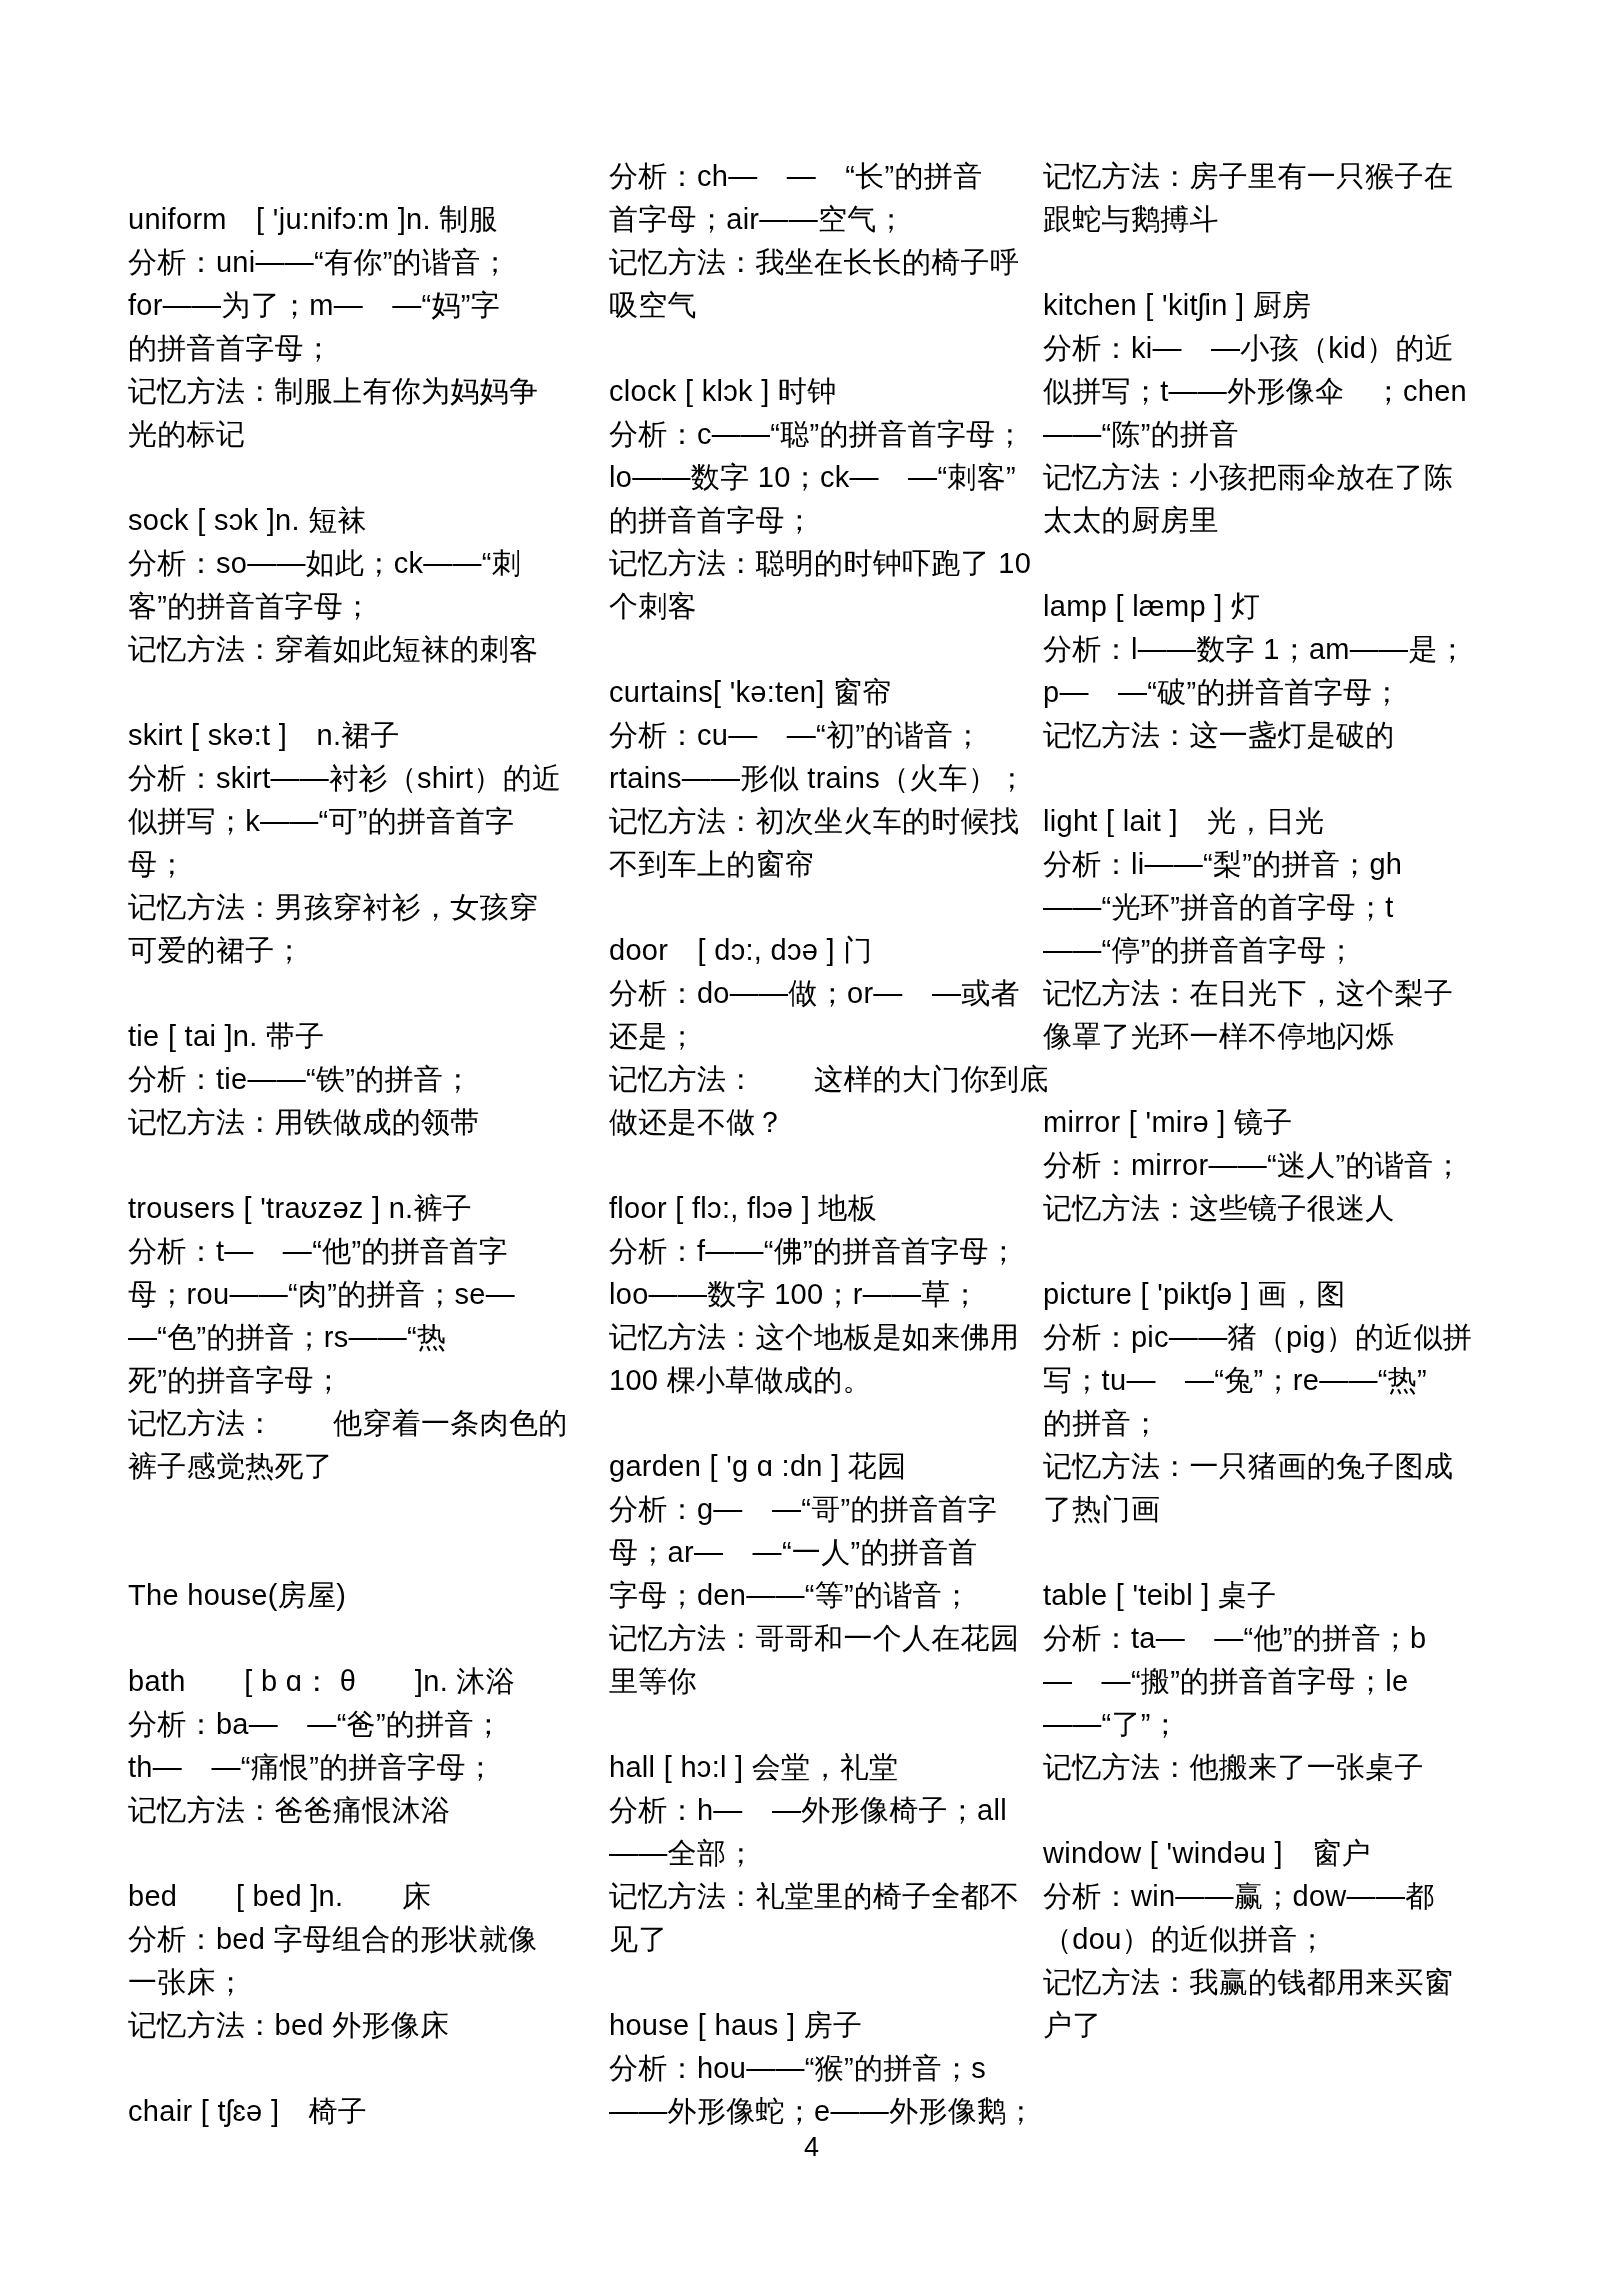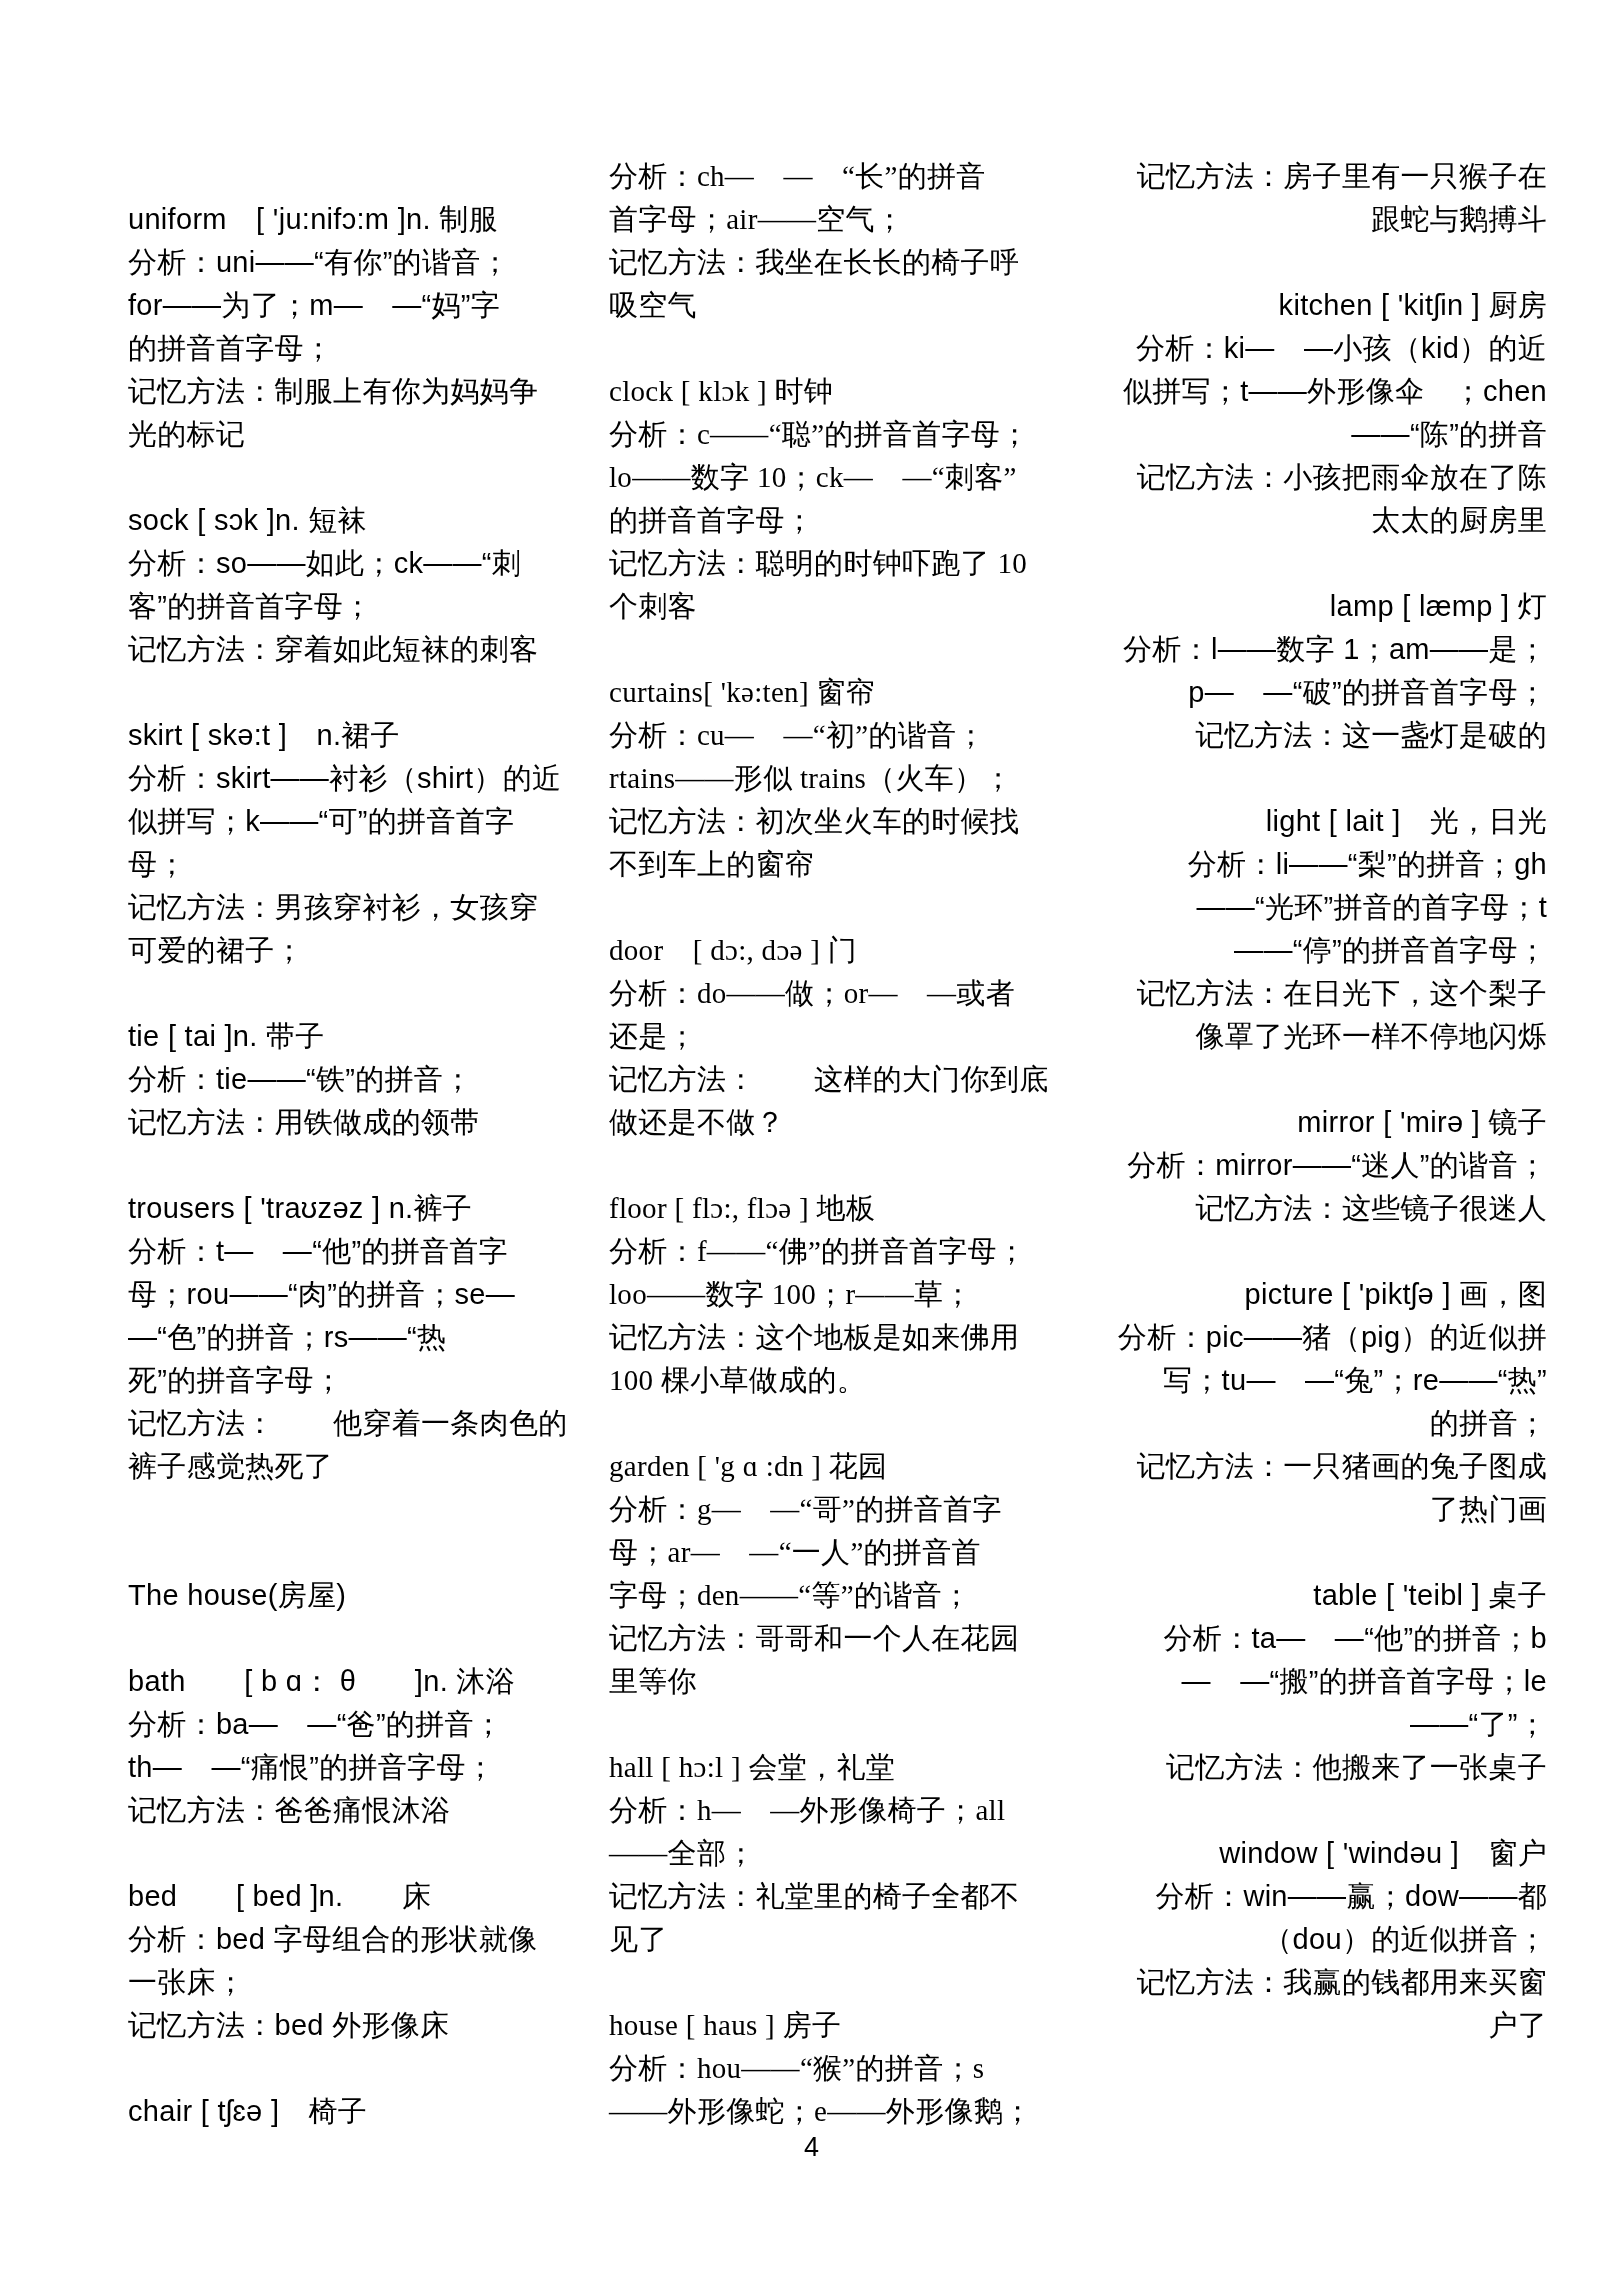--- a/index.html
+++ b/index.html
@@ -11,22 +11,22 @@
   }
   .page{position:absolute;left:0;top:0;width:1623px;height:2295px;background:#ffffff;}
   .col{
     position:absolute;top:155px;width:470px;
     font-size:29px;line-height:43px;
     letter-spacing:0.3px;
     white-space:pre;
   }
   .col .line{height:43px;white-space:pre;}
   #col-0{left:128px;}
-  #col-1{left:609px;font-family:Liberation Serif, serif;}
-  #col-2{left:1077px;text-align:right;}
+  #col-1{left:609px;}
+  #col-2{left:1043px;}
   .page-number{
     position:absolute;top:2126px;left:0;width:1623px;
     text-align:center;font-size:27px;line-height:42px;
   }
 </style>
 </head>
 <body>
 
 <div class="page">
   <div class="col" id="col-0"><div class="line"></div><div class="line">uniform　[ 'ju:nifɔ:m ]n. 制服</div><div class="line">分析：uni——“有你”的谐音；</div><div class="line">for——为了；m—　—“妈”字</div><div class="line">的拼音首字母；</div><div class="line">记忆方法：制服上有你为妈妈争</div><div class="line">光的标记</div><div class="line"></div><div class="line">sock [ sɔk ]n. 短袜</div><div class="line">分析：so——如此；ck——“刺</div><div class="line">客”的拼音首字母；</div><div class="line">记忆方法：穿着如此短袜的刺客</div><div class="line"></div><div class="line">skirt [ skə:t ]　n.裙子</div><div class="line">分析：skirt——衬衫（shirt）的近</div><div class="line">似拼写；k——“可”的拼音首字</div><div class="line">母；</div><div class="line">记忆方法：男孩穿衬衫，女孩穿</div><div class="line">可爱的裙子；</div><div class="line"></div><div class="line">tie [ tai ]n. 带子</div><div class="line">分析：tie——“铁”的拼音；</div><div class="line">记忆方法：用铁做成的领带</div><div class="line"></div><div class="line">trousers [ 'traʊzəz ] n.裤子</div><div class="line">分析：t—　—“他”的拼音首字</div><div class="line">母；rou——“肉”的拼音；se—</div><div class="line">—“色”的拼音；rs——“热</div><div class="line">死”的拼音字母；</div><div class="line">记忆方法：　　他穿着一条肉色的</div><div class="line">裤子感觉热死了</div><div class="line"></div><div class="line"></div><div class="line">The house(房屋)</div><div class="line"></div><div class="line">bath　　[ b ɑ： θ　　]n. 沐浴</div><div class="line">分析：ba—　—“爸”的拼音；</div><div class="line">th—　—“痛恨”的拼音字母；</div><div class="line">记忆方法：爸爸痛恨沐浴</div><div class="line"></div><div class="line">bed　　[ bed ]n.　　床</div><div class="line">分析：bed 字母组合的形状就像</div><div class="line">一张床；</div><div class="line">记忆方法：bed 外形像床</div><div class="line"></div><div class="line">chair [ tʃɛə ]　椅子</div></div>

